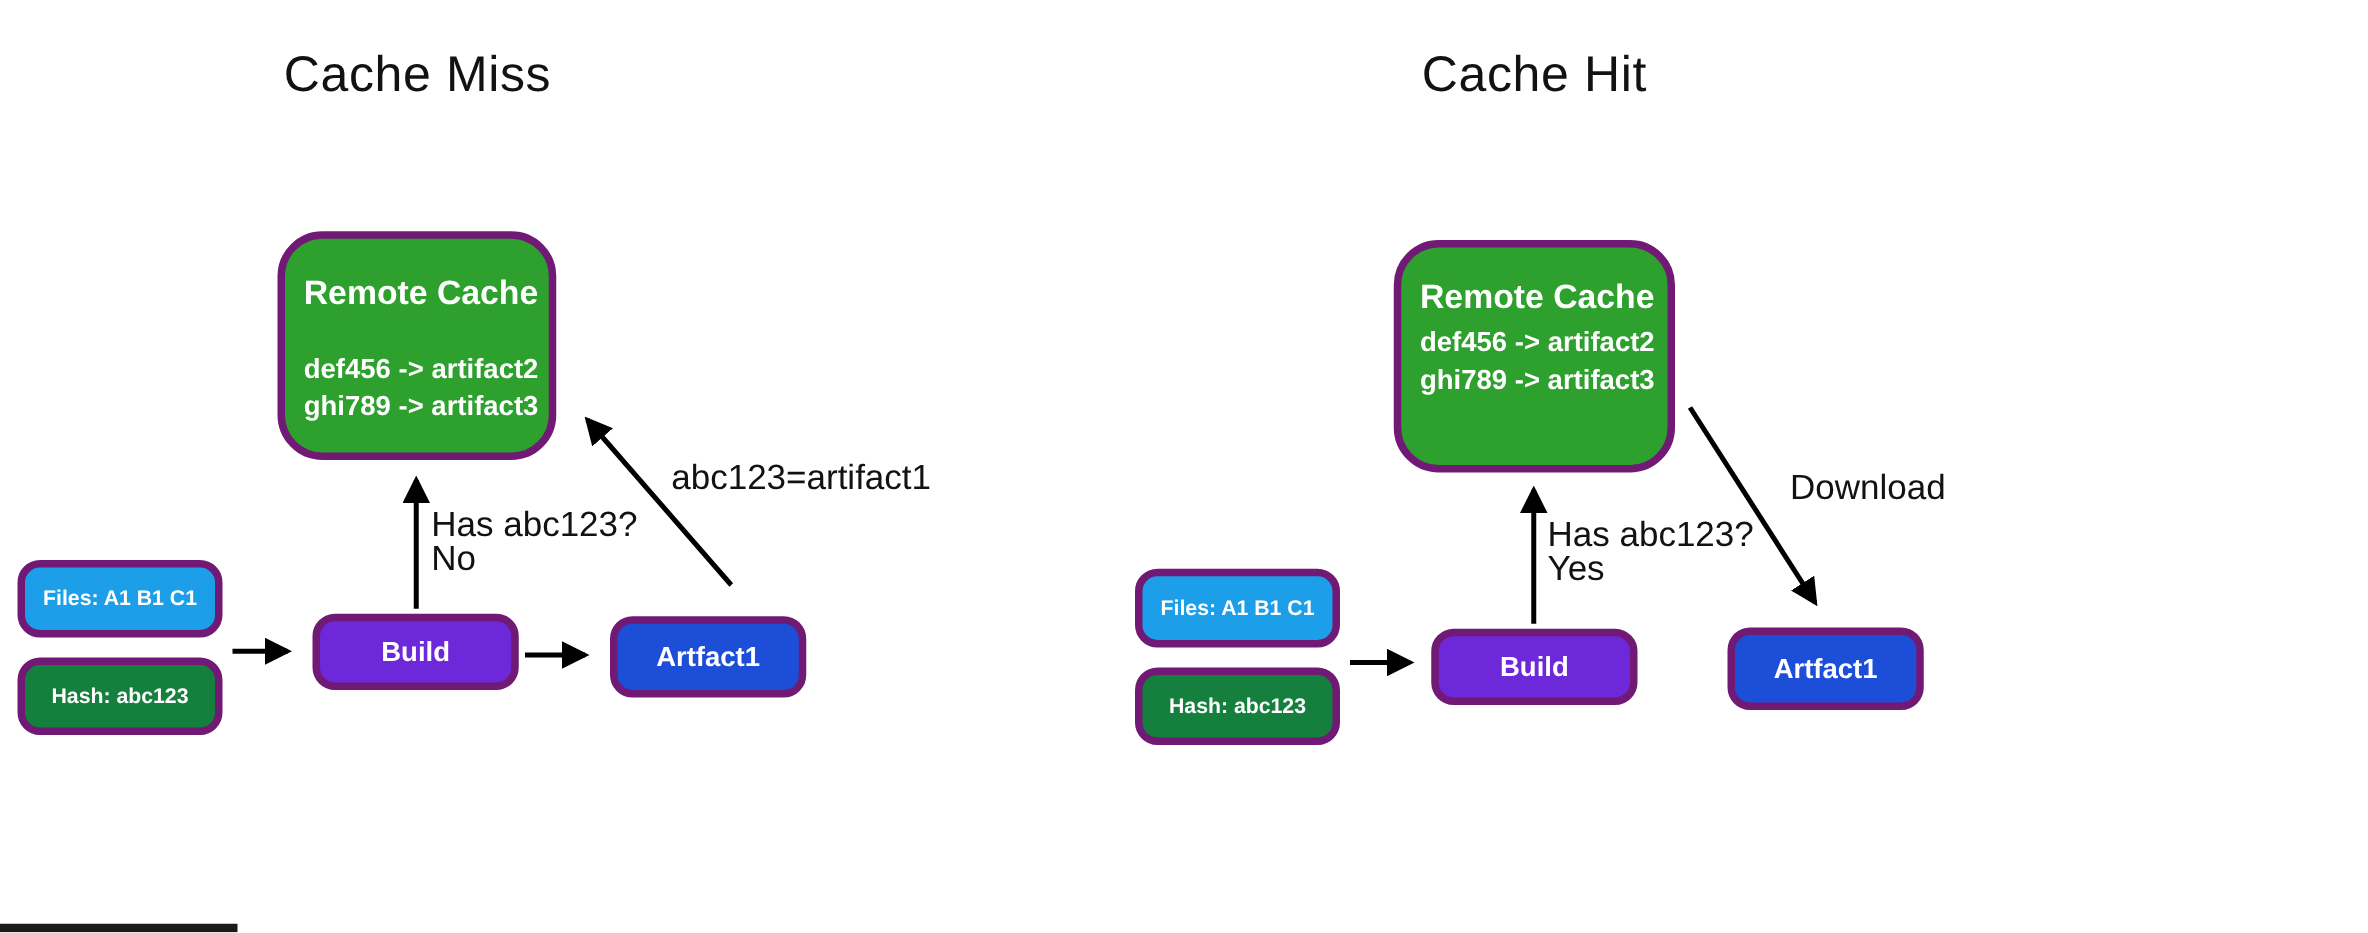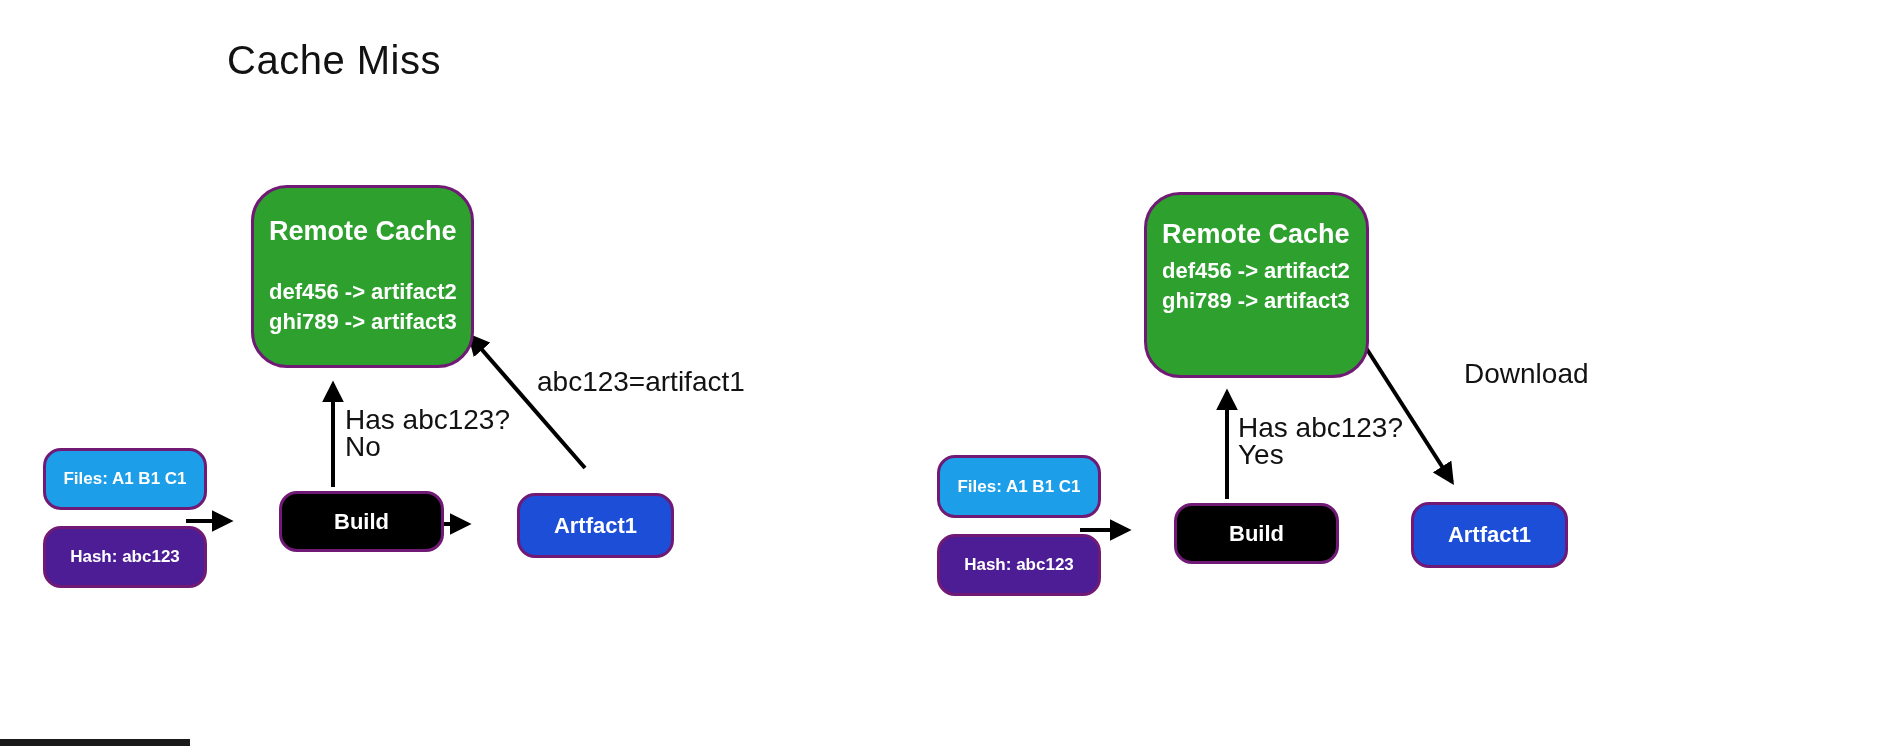--- a/index.html
+++ b/index.html
@@ -16,42 +16,41 @@
     position: absolute;
     font-size: 40px;
     font-weight: 500;
     color: #121212;
     text-align: center;
     letter-spacing: 0.5px;
   }
   .node {
     position: absolute;
     box-sizing: border-box;
-    border: 3px solid #701a75;
+    border: 6px solid #701a75;
     color: #ffffff;
     font-weight: bold;
     display: flex;
     align-items: center;
     justify-content: center;
     text-align: center;
-    margin-left: 29px;
   }
   .node.small { border-radius: 18px; font-size: 17px; }
   .node.mid   { border-radius: 18px; font-size: 22px; }
   .node.big {
     border-radius: 36px;
     flex-direction: column;
     align-items: flex-start;
     justify-content: flex-start;
     text-align: left;
   }
   .green  { background: #2da02d; }
   .blue   { background: #1c9ee9; }
-  .orange { background: #4c1d95; }
-  .pink   { background: #000000; }
+  .orange { background: #15803d; }
+  .pink   { background: #6d28d9; }
   .teal   { background: #1d4ed8; }
   .cache-title { font-size: 27px; font-weight: bold; color: #ffffff; }
   .cache-entries { font-size: 22px; font-weight: bold; color: #ffffff; line-height: 30px; }
   .arrow-label {
     position: absolute;
     font-size: 28px;
     color: #121212;
     font-weight: 400;
     line-height: 27px;
     white-space: nowrap;
@@ -103,20 +102,21 @@
 
   <div class="node mid teal" style="left:488px; top:493px; width:157px; height:65px;">Artfact1</div>
 
   <div class="arrow-label" style="left:345px; top:406px;">
     <div>Has abc123?</div>
     <div>No</div>
   </div>
 
   <div class="arrow-label" style="left:537px; top:368px;">abc123=artifact1</div>
 
+  <div class="panel-title" style="left:1115px; top:38px; width:225px;">Cache Hit</div>
 
   <div class="node big green" style="left:1115px; top:192px; width:225px; height:186px; padding:24px 0 0 15px;">
     <div class="cache-title">Remote Cache</div>
     <div class="cache-entries" style="margin-top:6px;">
       <div>def456 -&gt; artifact2</div>
       <div>ghi789 -&gt; artifact3</div>
     </div>
   </div>
 
   <div class="node small blue" style="left:908px; top:455px; width:164px; height:63px;">Files: A1 B1 C1</div>
@@ -125,17 +125,17 @@
 
   <div class="node mid pink" style="left:1145px; top:503px; width:165px; height:61px;">Build</div>
 
   <div class="node mid teal" style="left:1382px; top:502px; width:157px; height:66px;">Artfact1</div>
 
   <div class="arrow-label" style="left:1238px; top:414px;">
     <div>Has abc123?</div>
     <div>Yes</div>
   </div>
 
-  <div class="arrow-label" style="left:1432px; top:360px;margin-left:32px;">Download</div>
+  <div class="arrow-label" style="left:1432px; top:376px;">Download</div>
 
   <div class="bottom-bar"></div>
 
 </div>
 
 </body></html>

